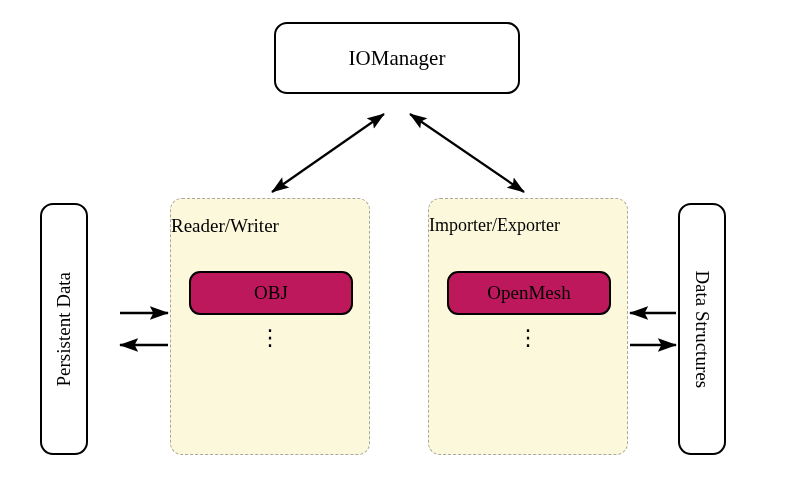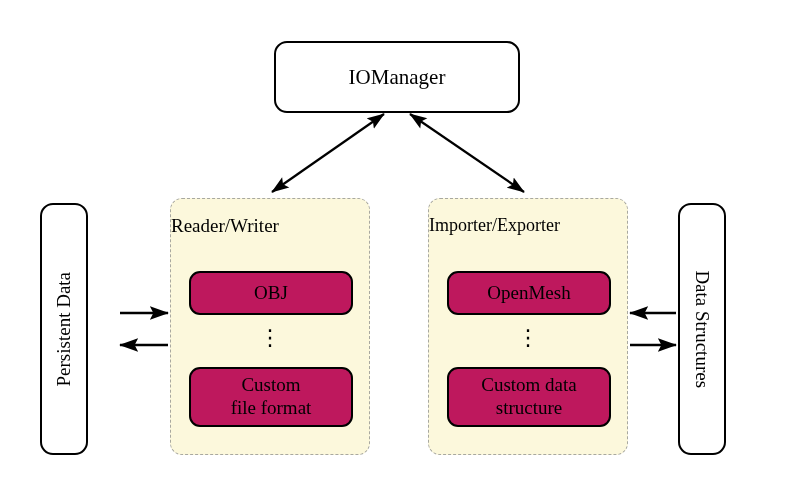--- a/index.html
+++ b/index.html
@@ -33,21 +33,21 @@
     text-align: center;
     background: #ffffff;
     border: 2.6px solid #000000;
     border-radius: 11px;
     line-height: 1.18;
   }
 
   
   #io-manager {
     left: 274px;
-    top: 41px;
+    top: 22px;
     width: 246px;
     height: 72px;
     font-size: 21px;
     border-radius: 13px;
   }
 
   
   .side-box {
     width: 48px;
     height: 252px;
@@ -152,43 +152,31 @@
 
   <div class="panel" id="panel-reader">
     <div class="panel-title">Reader/Writer</div>
 
     <div class="inner-node inner-top">
       <span>OBJ</span>
     </div>
 
     <div class="ellipsis">⋮</div>
 
-    <div class="inner-node inner-bottom">
-      <span>
-        <span>Custom</span><br>
-        <span>file format</span>
-      </span>
-    </div>
   </div>
 
   <div class="panel" id="panel-importer">
     <div class="panel-title">Importer/Exporter</div>
 
     <div class="inner-node inner-top">
       <span>OpenMesh</span>
     </div>
 
     <div class="ellipsis">⋮</div>
 
-    <div class="inner-node inner-bottom">
-      <span>
-        <span>Custom data</span><br>
-        <span>structure</span>
-      </span>
-    </div>
   </div>
 
   <svg id="arrow-layer" viewBox="0 0 800 489">
     <defs>
       <marker id="ah" markerWidth="9" markerHeight="9" refX="7.6" refY="3.1" orient="auto" markerUnits="strokeWidth">
         <path d="M0,0.25 L8,3.1 L0,5.95 L1.5,3.1 Z" fill="#000000"></path>
       </marker>
       <marker id="ah-start" markerWidth="9" markerHeight="9" refX="0.4" refY="3.1" orient="auto" markerUnits="strokeWidth">
         <path d="M8,0.25 L0,3.1 L8,5.95 L6.5,3.1 Z" fill="#000000"></path>
       </marker>

